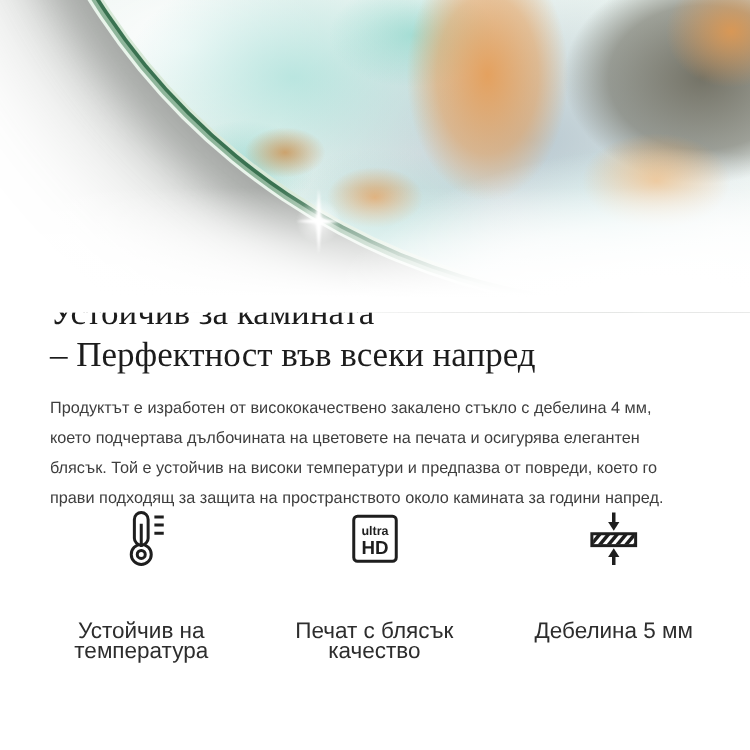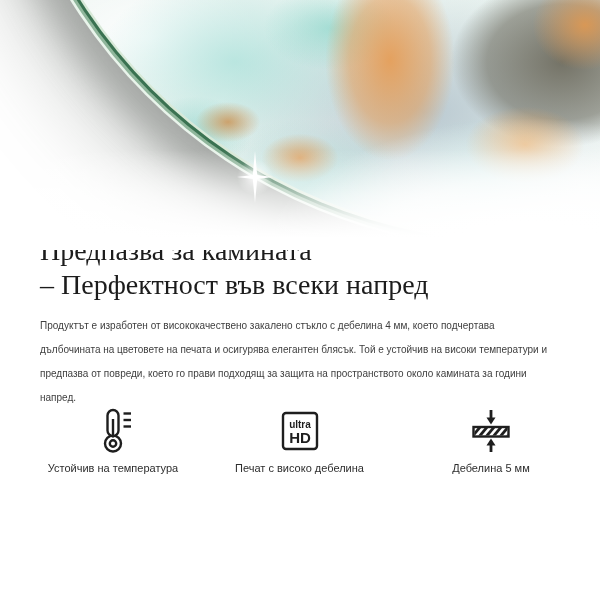--- a/index.html
+++ b/index.html
@@ -34,27 +34,27 @@
       linear-gradient(150deg,#f3f8f6 0%,#e8f2ef 50%,#eef5f3 100%);}
   .fade-bottom{position:absolute;left:0;top:0;width:600px;height:250px;
     background:linear-gradient(to bottom, rgba(255,255,255,0) 0%, rgba(255,255,255,0) 60%, rgba(255,255,255,.6) 78%, #fff 95%);}
   .fade-corner{position:absolute;left:0;top:0;width:600px;height:250px;
     background:radial-gradient(ellipse 420px 260px at 88% 118%, #fff 28%, rgba(255,255,255,.75) 45%, rgba(255,255,255,0) 68%);}
   .sparkle{position:absolute;left:227px;top:149px;width:56px;height:56px;}
 
   
   .title{font-family:"Liberation Serif",serif;font-weight:400;font-size:28px;line-height:34px;
     color:#1c1c1c;margin:-16px 40px 0 40px;}
-  .desc{font-size:10px;line-height:24px;color:#3e3e3e;margin:12px 40px 0 40px;max-width:516px;}
+  .desc{font-size:13px;line-height:24px;color:#3e3e3e;margin:12px 40px 0 40px;max-width:516px;}
 
   
   .grid{display:grid;grid-template-columns:186px 187px 196px;row-gap:14px;margin:-4px 0 0 20px;}
-  .feature{display:flex;flex-direction:column;align-items:center;}
+  .feature{display:flex;flex-direction:column;align-items:center;gap:36px;}
   .icon-box{height:50px;display:flex;align-items:center;justify-content:center;}
-  .feature-label{font-size:11px;line-height:16px;color:#2d2d2d;margin-top:4px;text-align:center;}
+  .feature-label{font-size:18px;line-height:16px;color:#2d2d2d;margin-top:4px;text-align:center;}
   .ico{stroke:#1e1e1e;fill:none;stroke-width:2.4;}
   .ico-fill{fill:#1e1e1e;stroke:none;}
   .badge-txt{fill:#1e1e1e;font-family:"Liberation Sans",sans-serif;font-weight:bold;}
 </style>
 </head>
 <body>
 
 <div class="page">
 
   <div class="hero">
@@ -82,21 +82,21 @@
         <circle cx="28" cy="28" r="18" fill="url(#glow)"></circle>
         <g filter="url(#soft)">
           <path d="M28 2 L30.4 28 L28 54 L25.6 28 Z" fill="#ffffff"></path>
           <path d="M10 28 L28 25.8 L46 28 L28 30.2 Z" fill="#ffffff"></path>
         </g>
       </svg>
     </div>
   </div>
 
   <h1 class="title">
-    <span>Предпазва за камината</span><br>
+    <span>Устойчив за камината</span><br>
     <span>– Перфектност във всеки напред</span>
   </h1>
 
   <p class="desc">Продуктът е изработен от висококачествено закалено стъкло с дебелина 4 мм, което подчертава дълбочината на цветовете на печата и осигурява елегантен блясък. Той е устойчив на високи температури и предпазва от повреди, което го прави подходящ за защита на пространството около камината за години напред.</p>
 
   <div class="grid">
 
     <div class="feature">
       <div class="icon-box">
         <svg width="48" height="48" viewBox="0 0 48 48">
@@ -113,21 +113,21 @@
     </div>
 
     <div class="feature">
       <div class="icon-box">
         <svg width="48" height="48" viewBox="0 0 48 48">
           <rect class="ico" x="7" y="6" width="34" height="36" rx="3"></rect>
           <text class="badge-txt" x="24" y="21" font-size="10" text-anchor="middle">ultra</text>
           <text class="badge-txt" x="24" y="36" font-size="15" text-anchor="middle">HD</text>
         </svg>
       </div>
-      <div class="feature-label">Печат с високо дебелина</div>
+      <div class="feature-label">Печат с блясък качество</div>
     </div>
 
 
 
 
     <div class="feature">
       <div class="icon-box">
         <svg width="48" height="48" viewBox="0 0 48 48">
           <defs>
               <clipPath id="barclip">

